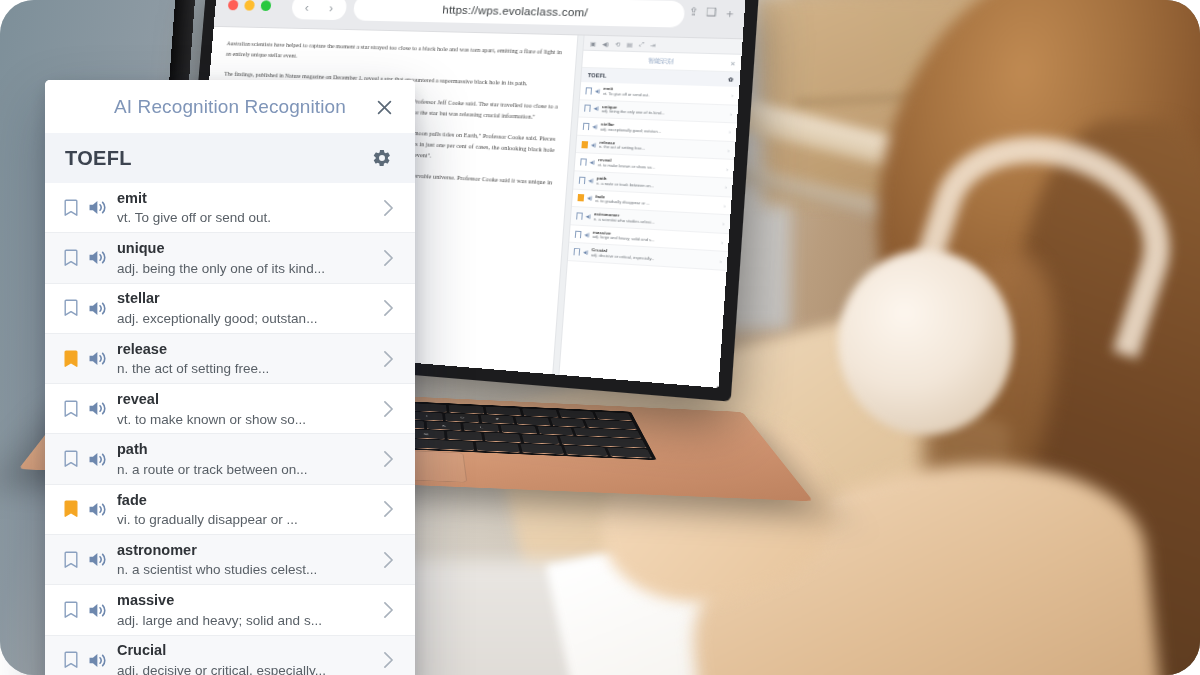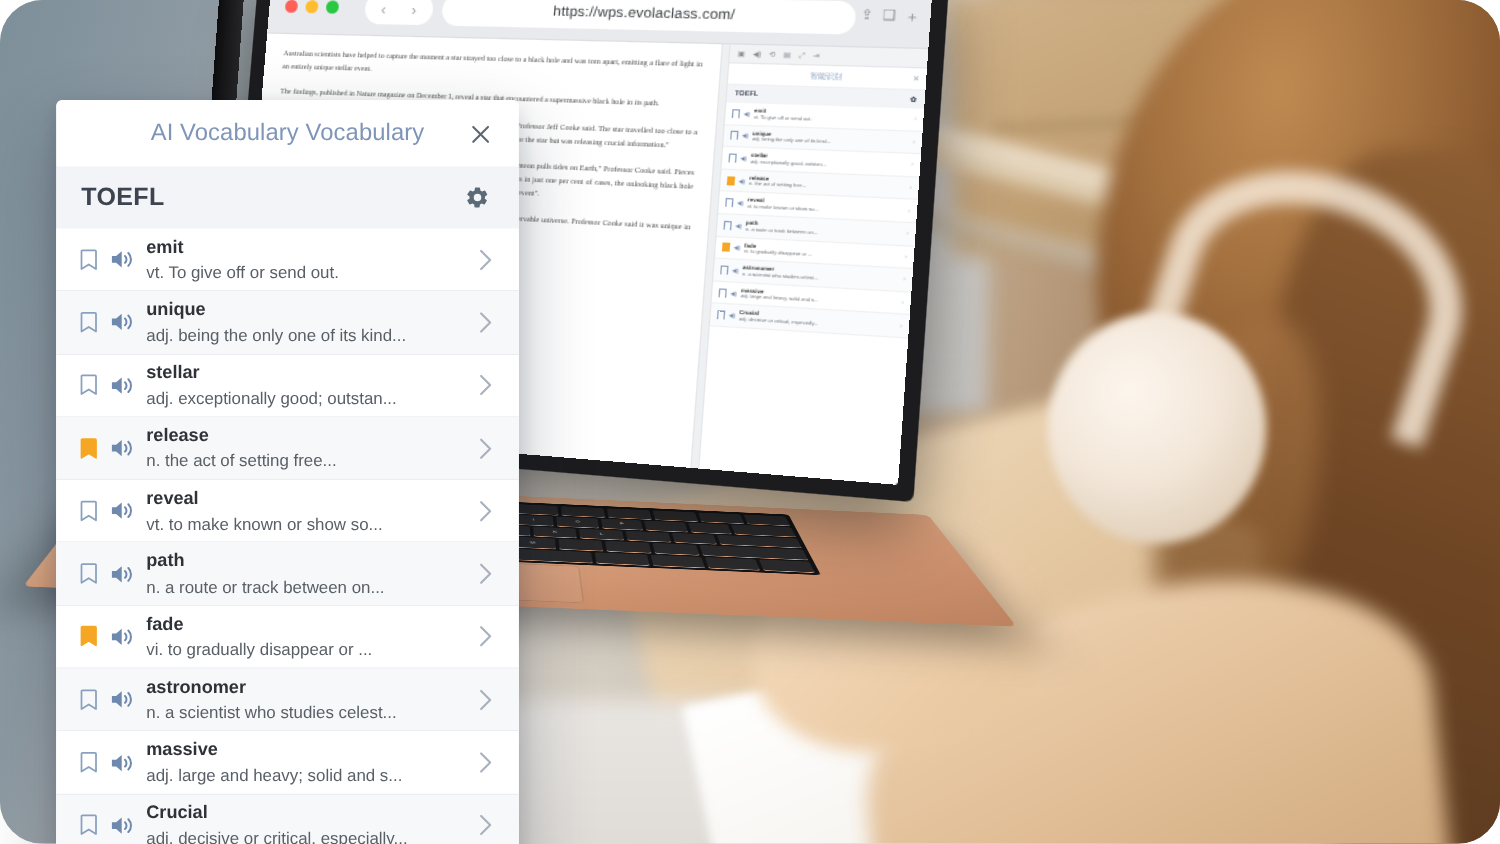--- a/index.html
+++ b/index.html
@@ -446,21 +446,21 @@
                 </div>
               </div>
           </div>
         </div>
       </div>
     </div>
   </div>
 
   <div class="panel">
     <div class="panel-head">
-      <span class="panel-title">AI Vocabulary Vocabulary</span>
+      <span class="panel-title">AI Recognition Recognition</span>
       <span class="panel-close">
         <svg width="17" height="17" viewBox="0 0 17 17" aria-hidden="true">
           <line x1="2.6" y1="2.6" x2="14.4" y2="14.4" stroke="#5c6a78" stroke-width="1.7" stroke-linecap="round"></line>
           <line x1="14.4" y1="2.6" x2="2.6" y2="14.4" stroke="#5c6a78" stroke-width="1.7" stroke-linecap="round"></line>
         </svg>
       </span>
     </div>
 
     <div class="panel-sub">
       <span class="tag">TOEFL</span>

